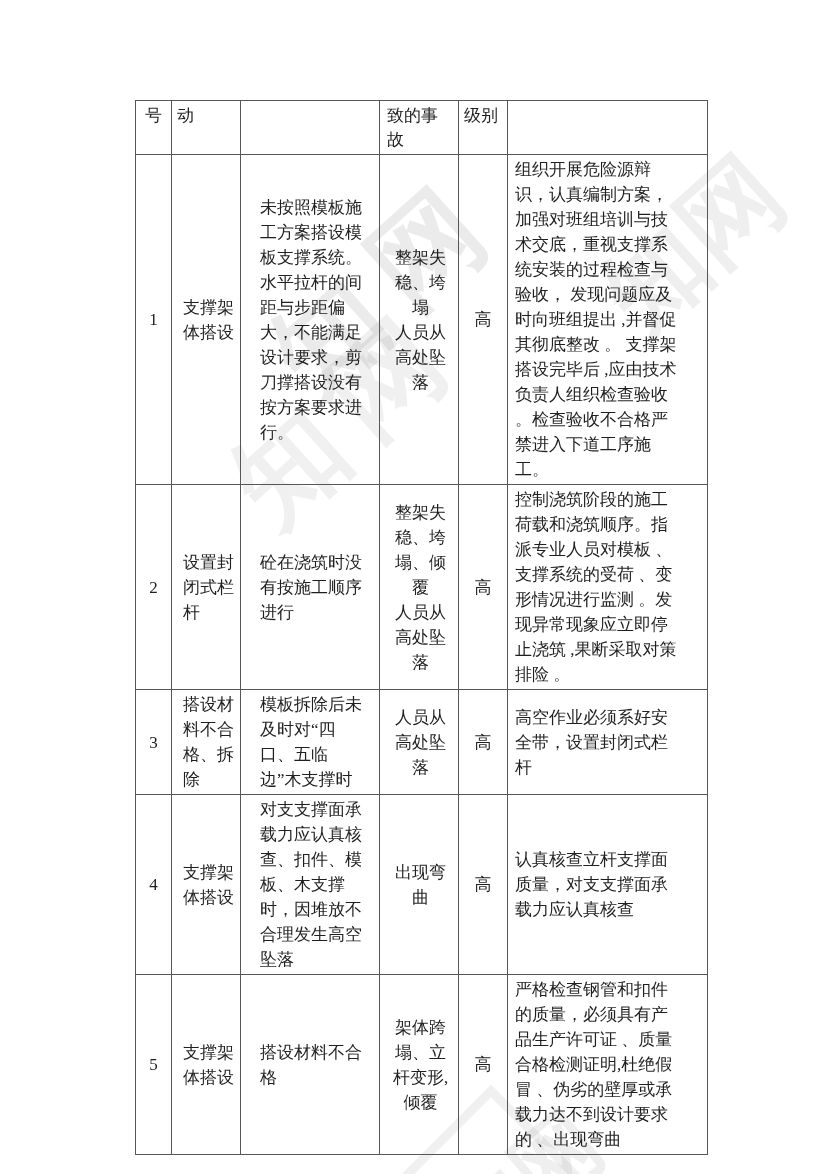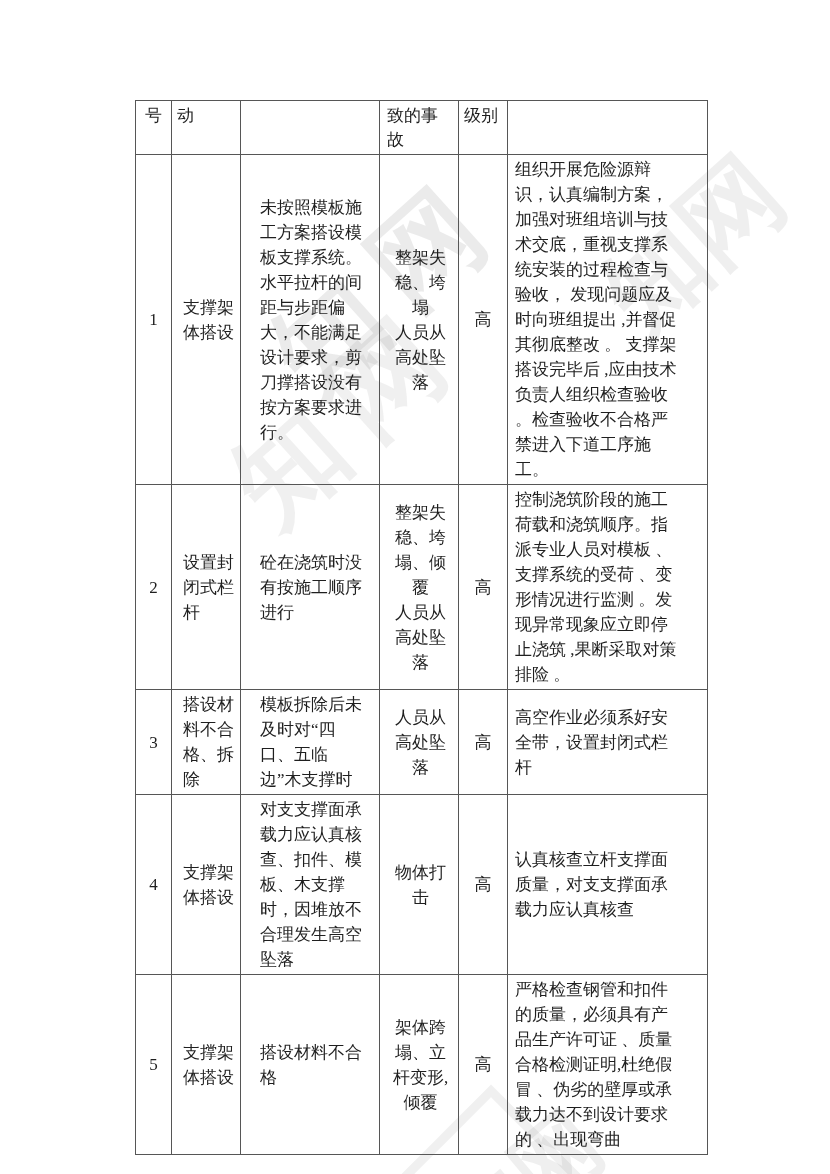--- a/index.html
+++ b/index.html
@@ -178,21 +178,21 @@
         <td class="c-activity">搭设材料不合格、拆除</td>
         <td class="c-hazard">模板拆除后未及时对“四口、五临边”木支撑时</td>
         <td class="c-accident">人员从高处坠落</td>
         <td class="c-level">高</td>
         <td class="c-measures">高空作业必须系好安全带，设置封闭式栏杆</td>
       </tr>
       <tr class="hr-4">
         <td class="c-serial">4</td>
         <td class="c-activity">支撑架体搭设</td>
         <td class="c-hazard">对支支撑面承载力应认真核查、扣件、模板、木支撑时，因堆放不合理发生高空坠落</td>
-        <td class="c-accident">物体打击</td>
+        <td class="c-accident">出现弯曲</td>
         <td class="c-level">高</td>
         <td class="c-measures">认真核查立杆支撑面质量，对支支撑面承载力应认真核查</td>
       </tr>
       <tr class="hr-5">
         <td class="c-serial">5</td>
         <td class="c-activity">支撑架体搭设</td>
         <td class="c-hazard">搭设材料不合格</td>
         <td class="c-accident">架体跨塌、立杆变形, 倾覆</td>
         <td class="c-level">高</td>
         <td class="c-measures">严格检查钢管和扣件的质量，必须具有产品生产许可证 、质量合格检测证明,杜绝假冒 、伪劣的壁厚或承载力达不到设计要求的 、出现弯曲</td>

